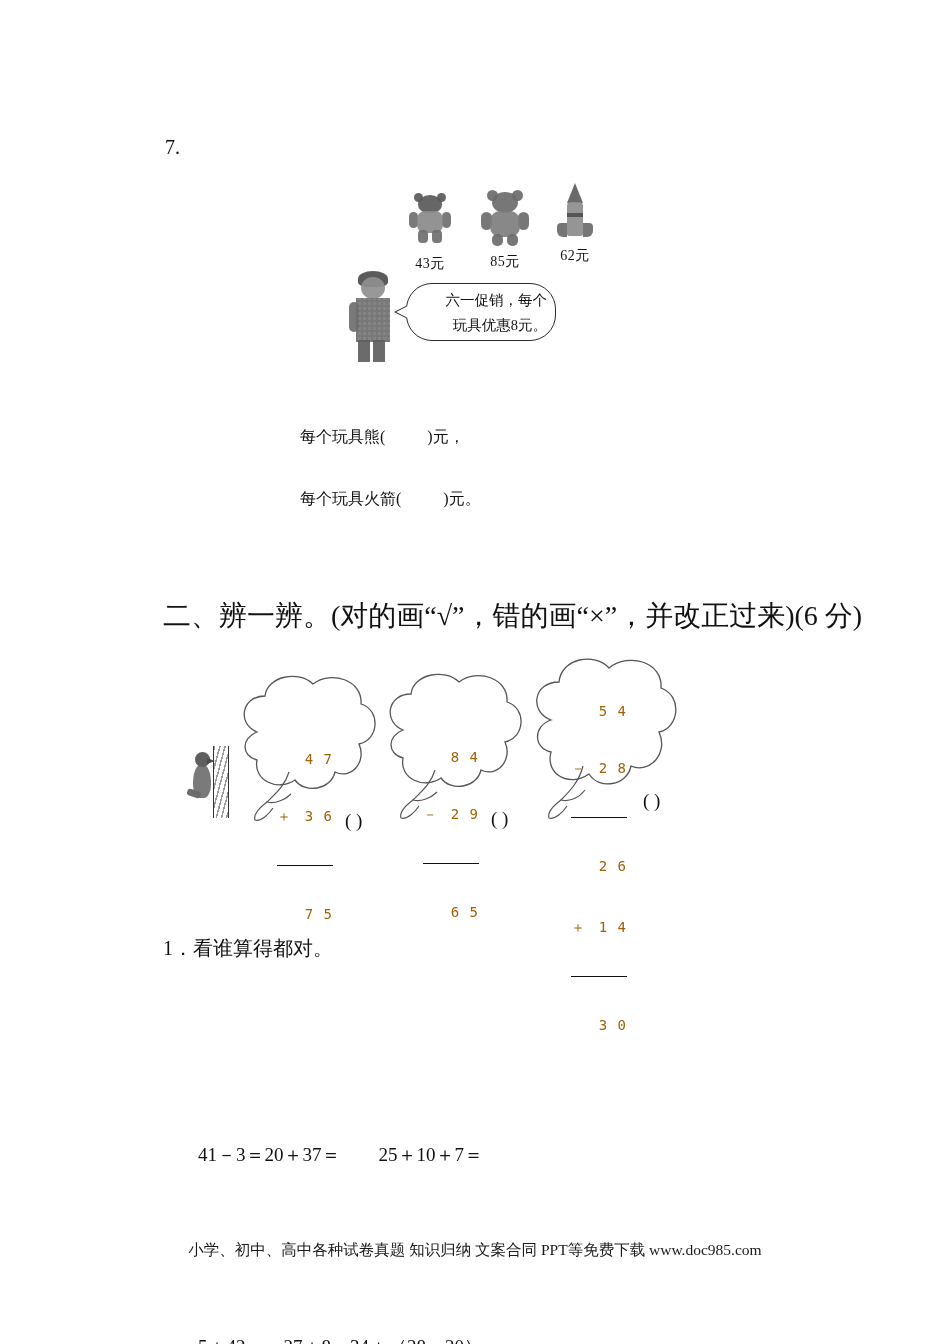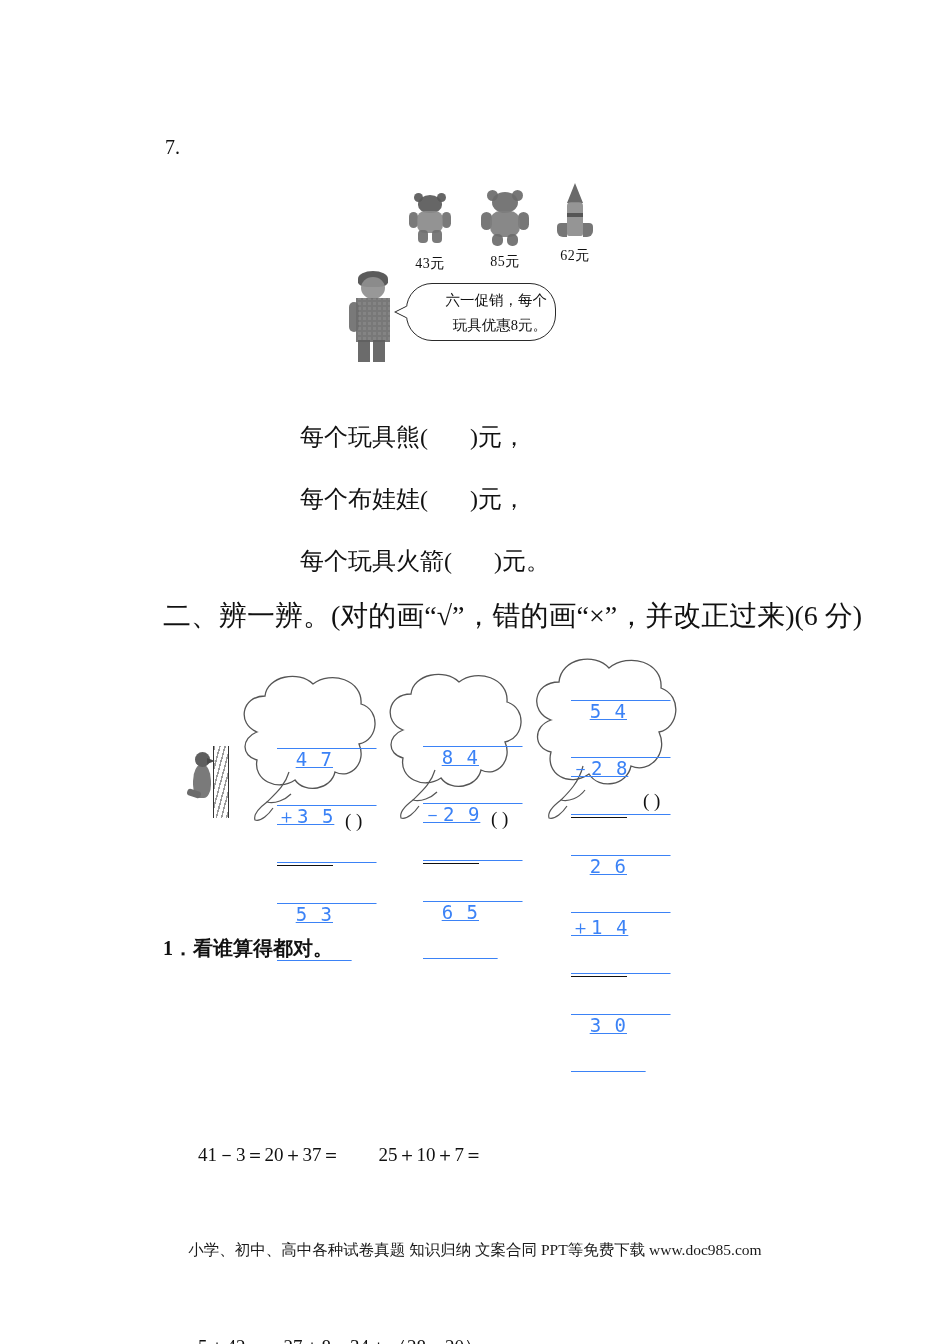--- a/index.html
+++ b/index.html
@@ -131,21 +131,21 @@
     border-bottom: 6px solid transparent;
     border-right: 12px solid #fff;
     filter: drop-shadow(-1.4px 0 0 #2a2a2a);
   }
   .bubble-line { white-space: nowrap; text-align: right; }
 
   
   .q7-lines {
     position: absolute;
     left: 300px; top: 406px;
-    font-size: 24px;
+    font-size: 16px;
     line-height: 62px;
     font-family: "Liberation Serif", serif;
   }
   .q7-lines .ln { display: block; }
   .gap { display: inline-block; width: 42px; }
 
   
   .sec2-title {
     position: absolute;
     left: 163px; top: 597px;
@@ -156,26 +156,25 @@
   .clouds {
     position: absolute;
     left: 175px; top: 650px;
     width: 520px; height: 195px;
   }
   .cloud-item { position: absolute; }
   .cloud-svg { position: absolute; left: 0; top: 0; }
   .calc {
     position: absolute;
     font-family: "DejaVu Sans Mono", monospace;
-    font-size: 19px;
+    font-size: 14px;
     line-height: 19px;
-    color: #3b82f6;
+    color: #a16207;
     white-space: pre;
     letter-spacing: 1px;
-    text-decoration: underline;
   }
   .calc .hr {
     border-top: 1.1px solid #111;
     width: 100%;
     margin: 1px 0 1px 0;
   }
   .paren-after {
     position: absolute;
     font-size: 19px;
     font-family: "Liberation Serif", serif;
@@ -201,21 +200,20 @@
   
   .sec3-title {
     position: absolute;
     left: 163px; top: 872px;
     font-size: 20px;
   }
   .q1-title {
     position: absolute;
     left: 163px; top: 935px;
     font-size: 20px;
-    font-weight: bold;
   }
   .calc-rows {
     position: absolute;
     left: 198px; top: 995px;
     font-size: 19px;
     line-height: 64px;
     font-family: "Liberation Serif", serif;
     white-space: pre;
   }
 
@@ -291,23 +289,20 @@
     <div class="bubble">
       <span class="tail"></span>
       <div class="bubble-line">六一促销，每个</div>
       <div class="bubble-line">玩具优惠8元。</div>
     </div>
   </div>
 
   <div class="q7-lines">
     <span class="ln">
       <span>每个玩具熊(</span><span class="gap"></span><span>)元，</span>
-    </span>
-    <span class="ln">
-      <span>每个布娃娃(</span><span class="gap"></span><span>)元，</span>
     </span>
     <span class="ln">
       <span>每个玩具火箭(</span><span class="gap"></span><span>)元。</span>
     </span>
   </div>
 
   <div class="sec2-title">二、辨一辨。(对的画“√”，错的画“×”，并改正过来)(6 分)</div>
 
   <div class="clouds">
 
@@ -324,24 +319,24 @@
         <path d="M30 70 C10 62 14 34 38 34 C40 14 72 8 86 22 C104 8 136 18 134 42 C154 48 152 78 132 82
                  C140 100 124 118 108 110 C104 128 78 132 68 118 C50 130 26 118 30 98
                  C14 94 14 76 30 70 Z" fill="none" stroke="#555" stroke-width="1.3"></path>
         <path d="M62 110 C58 124 48 132 40 140 C48 142 58 138 64 132" fill="none" stroke="#555" stroke-width="1.2"></path>
         <path d="M40 140 C32 146 26 152 28 158 C34 160 42 152 46 146" fill="none" stroke="#555" stroke-width="1.2"></path>
       </svg>
       <div class="calc" style="left:50px; top:50px; width:56px;">
         <div style="text-align:right">4 7</div>
         <div style="display:flex;justify-content:space-between">
           <span>＋</span>
-          <span>3 5</span>
+          <span>3 6</span>
         </div>
         <div class="hr"></div>
-        <div style="text-align:right">5 3</div>
+        <div style="text-align:right">7 5</div>
       </div>
       <div class="paren-after" style="left:118px; top:148px;">(      )</div>
     </div>
 
     <div class="cloud-item" style="left:198px; top:10px; width:160px; height:180px;">
       <svg class="cloud-svg" width="160" height="180" viewBox="0 0 160 180">
         <path d="M30 70 C10 62 14 34 38 34 C40 14 72 8 86 22 C104 8 136 18 134 42 C154 48 152 78 132 82
                  C140 100 124 118 108 110 C104 128 78 132 68 118 C50 130 26 118 30 98
                  C14 94 14 76 30 70 Z" fill="none" stroke="#555" stroke-width="1.3"></path>
         <path d="M62 110 C58 124 48 132 40 140 C48 142 58 138 64 132" fill="none" stroke="#555" stroke-width="1.2"></path>

